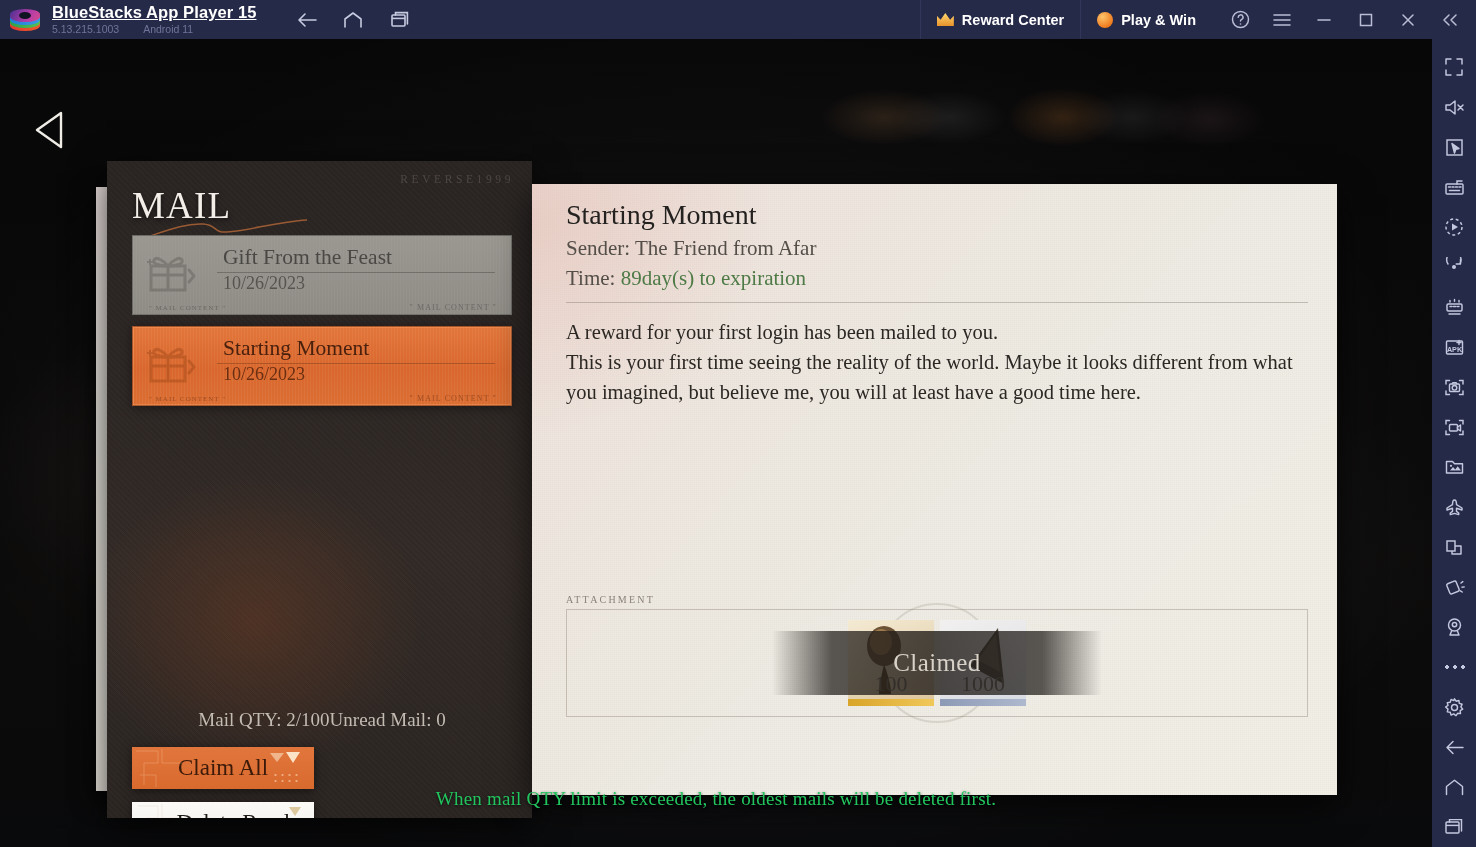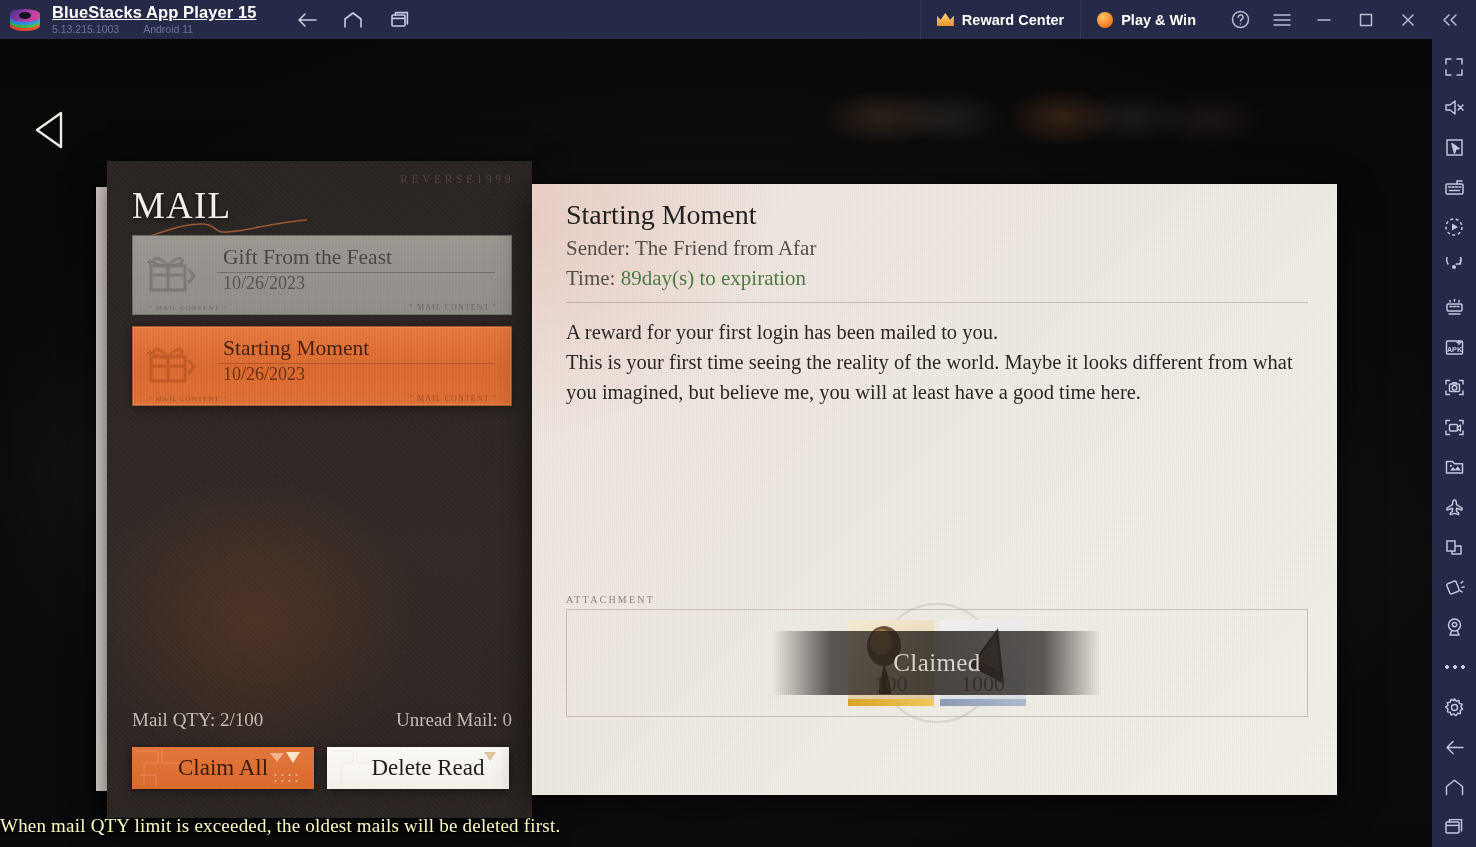--- a/index.html
+++ b/index.html
@@ -103,22 +103,23 @@
   }
 
   
   #back-arrow {
     position: absolute; left: 27px; top: 68px; width: 44px; height: 46px; cursor: pointer;
   }
   #back-arrow svg { stroke: #efece6; fill: none; stroke-width: 2.4; }
 
   
   #bottom-hint {
-    position: absolute; left: 0; top: 776px; width: 1432px;
-    color: #fef9c3; font-size: 19px; letter-spacing: .2px;
+    position: absolute; left: 0; top: 749px; width: 1432px;
+    text-align: center;
+    color: #22c55e; font-size: 19px; letter-spacing: .2px;
     font-family: "Liberation Serif", serif;
     text-shadow: 0 1px 3px rgba(0,0,0,.8);
   }
 
   
   #letter-sliver {
     position: absolute; left: 96px; top: 148px; width: 60px; height: 604px;
     background: linear-gradient(180deg,#efe4e2 0%,#e9e6de 40%,#f0ece3 100%);
     box-shadow: 0 8px 26px rgba(0,0,0,.7);
   }
@@ -202,27 +203,27 @@
   .mi-tag2 {
     position: absolute; left: 16px; bottom: 2px; font-size: 7px;
     letter-spacing: 1px; font-family: "Liberation Serif", serif;
   }
   .mail-item.read .mi-tag, .mail-item.read .mi-tag2 { color: rgba(70,68,65,.5); }
   .mail-item.unread .mi-tag, .mail-item.unread .mi-tag2 { color: rgba(110,48,18,.55); }
 
   
   #mail-stats {
     position: absolute; left: 25px; top: 548px; width: 380px;
-    display: flex; justify-content: space-between;
+    display: flex; justify-content: center;
     color: #c3bcb3; font-size: 19px; font-family: "Liberation Serif", serif;
   }
   
   #mail-buttons {
     position: absolute; left: 25px; top: 586px; width: 383px;
-    display: flex; gap: 13px;
+    display: flex; gap: 13px; flex-direction: column;
   }
   .mbtn {
     position: relative; width: 182px; height: 42px; cursor: pointer;
     display: flex; align-items: center; justify-content: center;
     font-family: "Liberation Serif", serif; font-size: 23px;
     overflow: hidden;
   }
   #btn-claim-all {
     background: linear-gradient(180deg,#e1763c 0%,#d96a2e 100%);
     color: #3b1a09;

